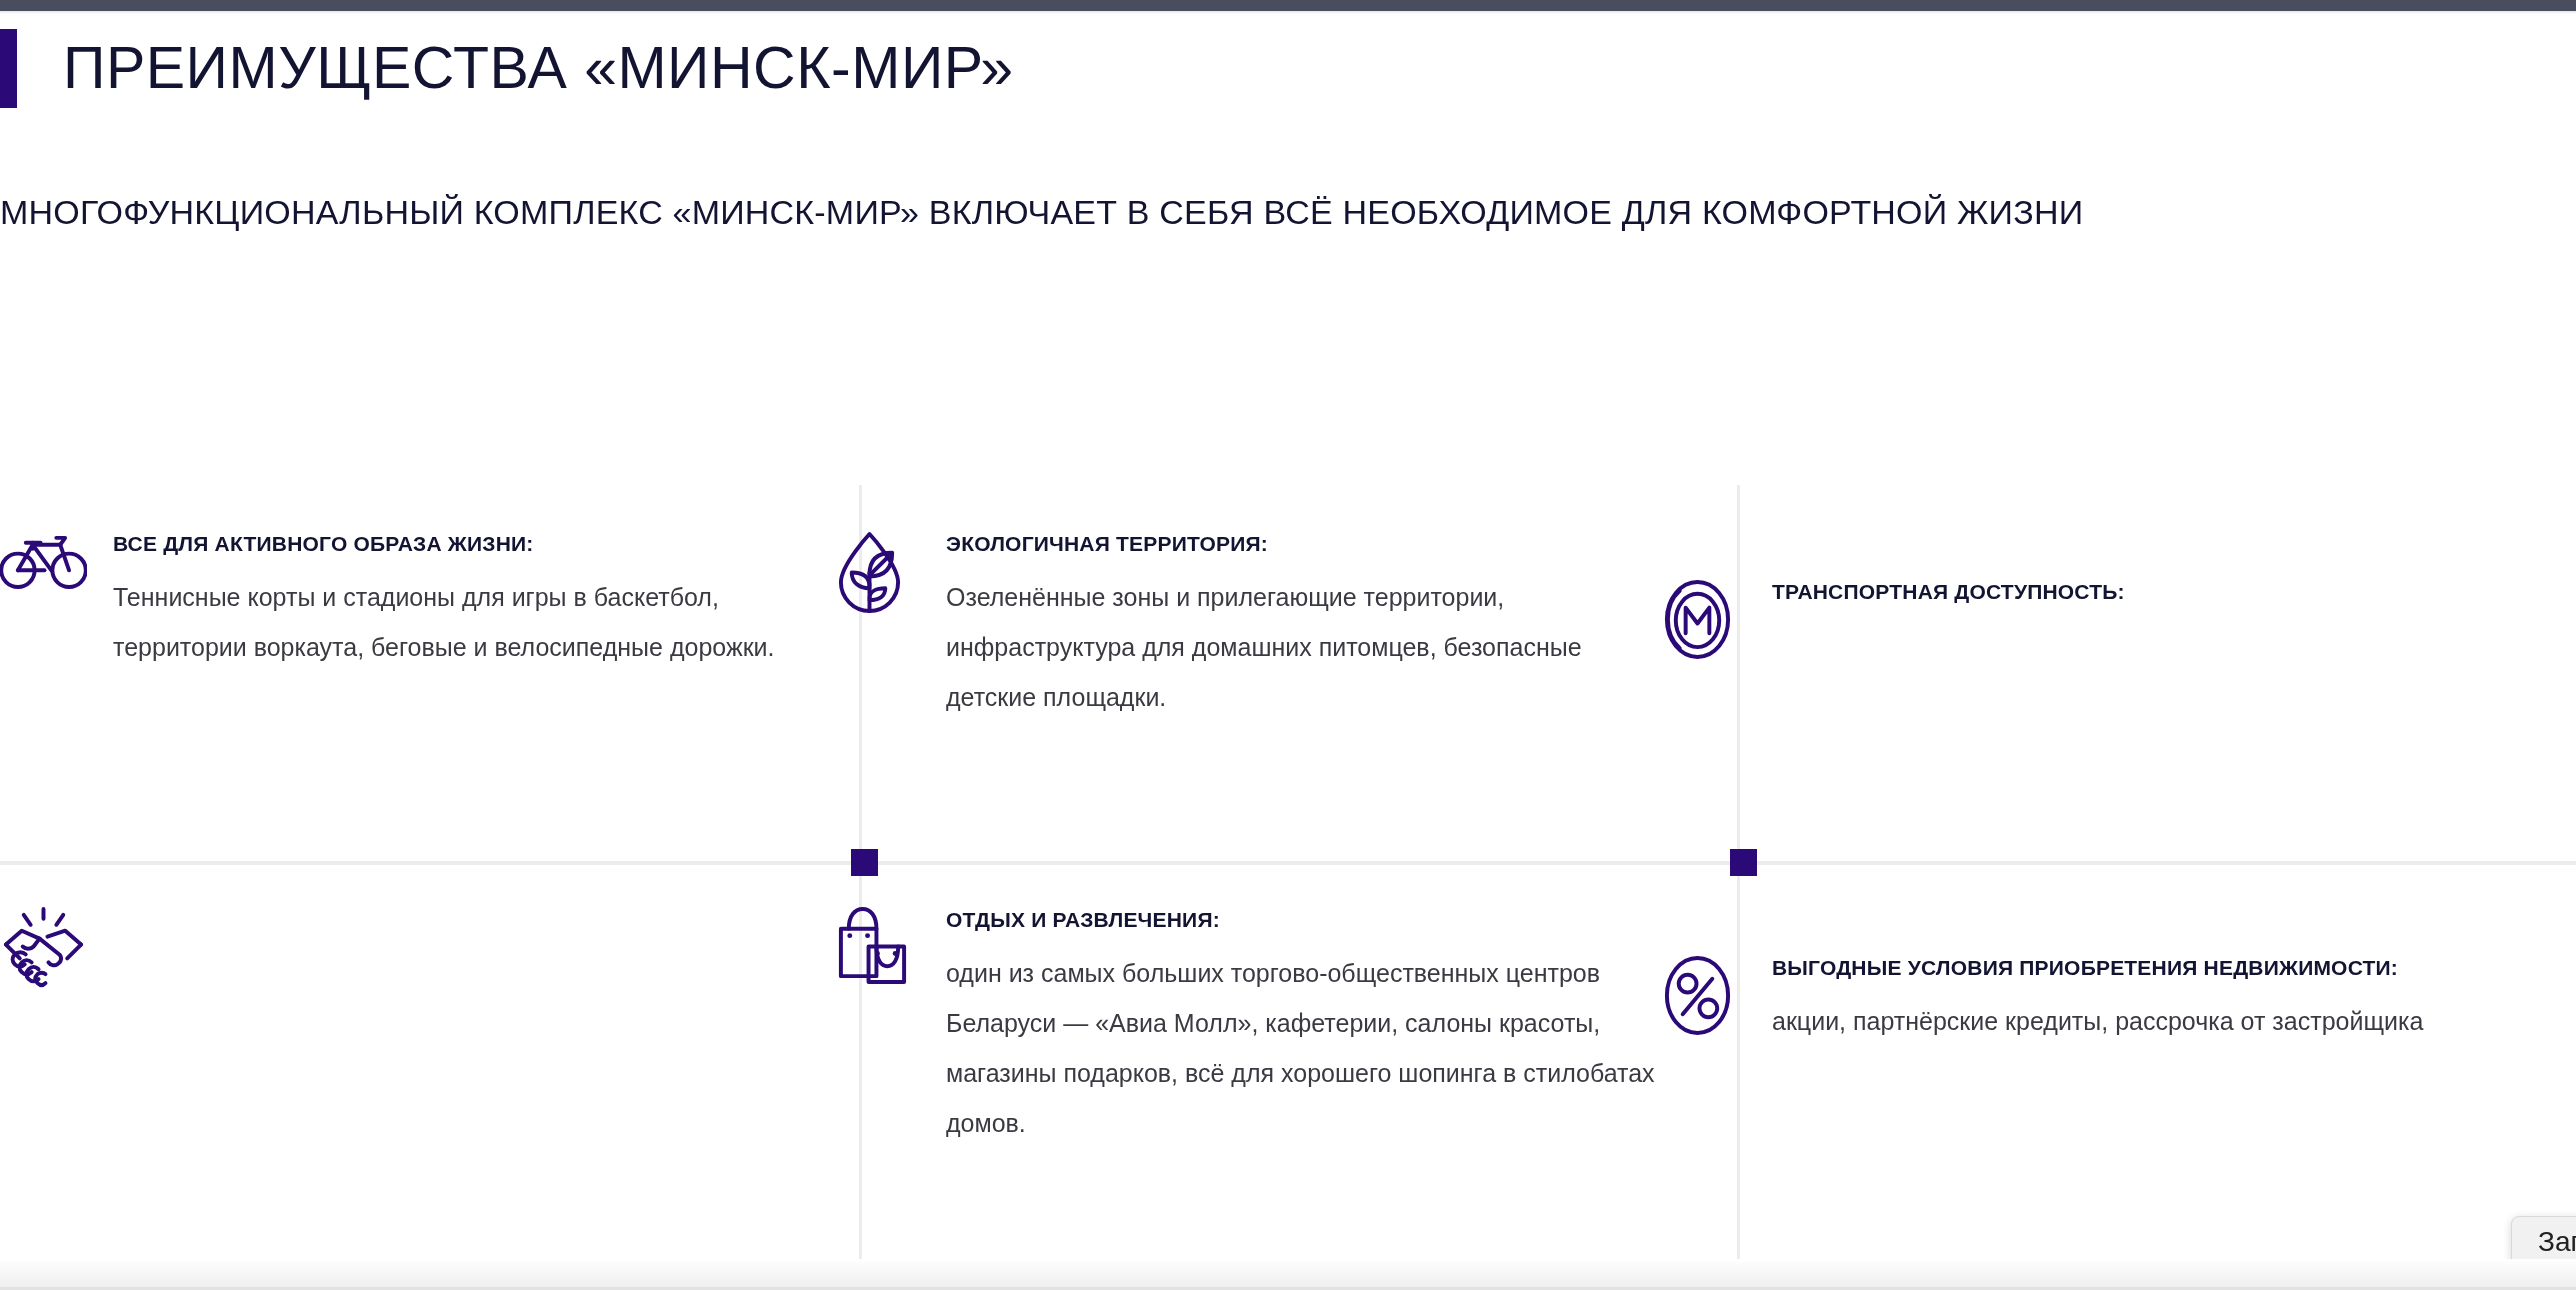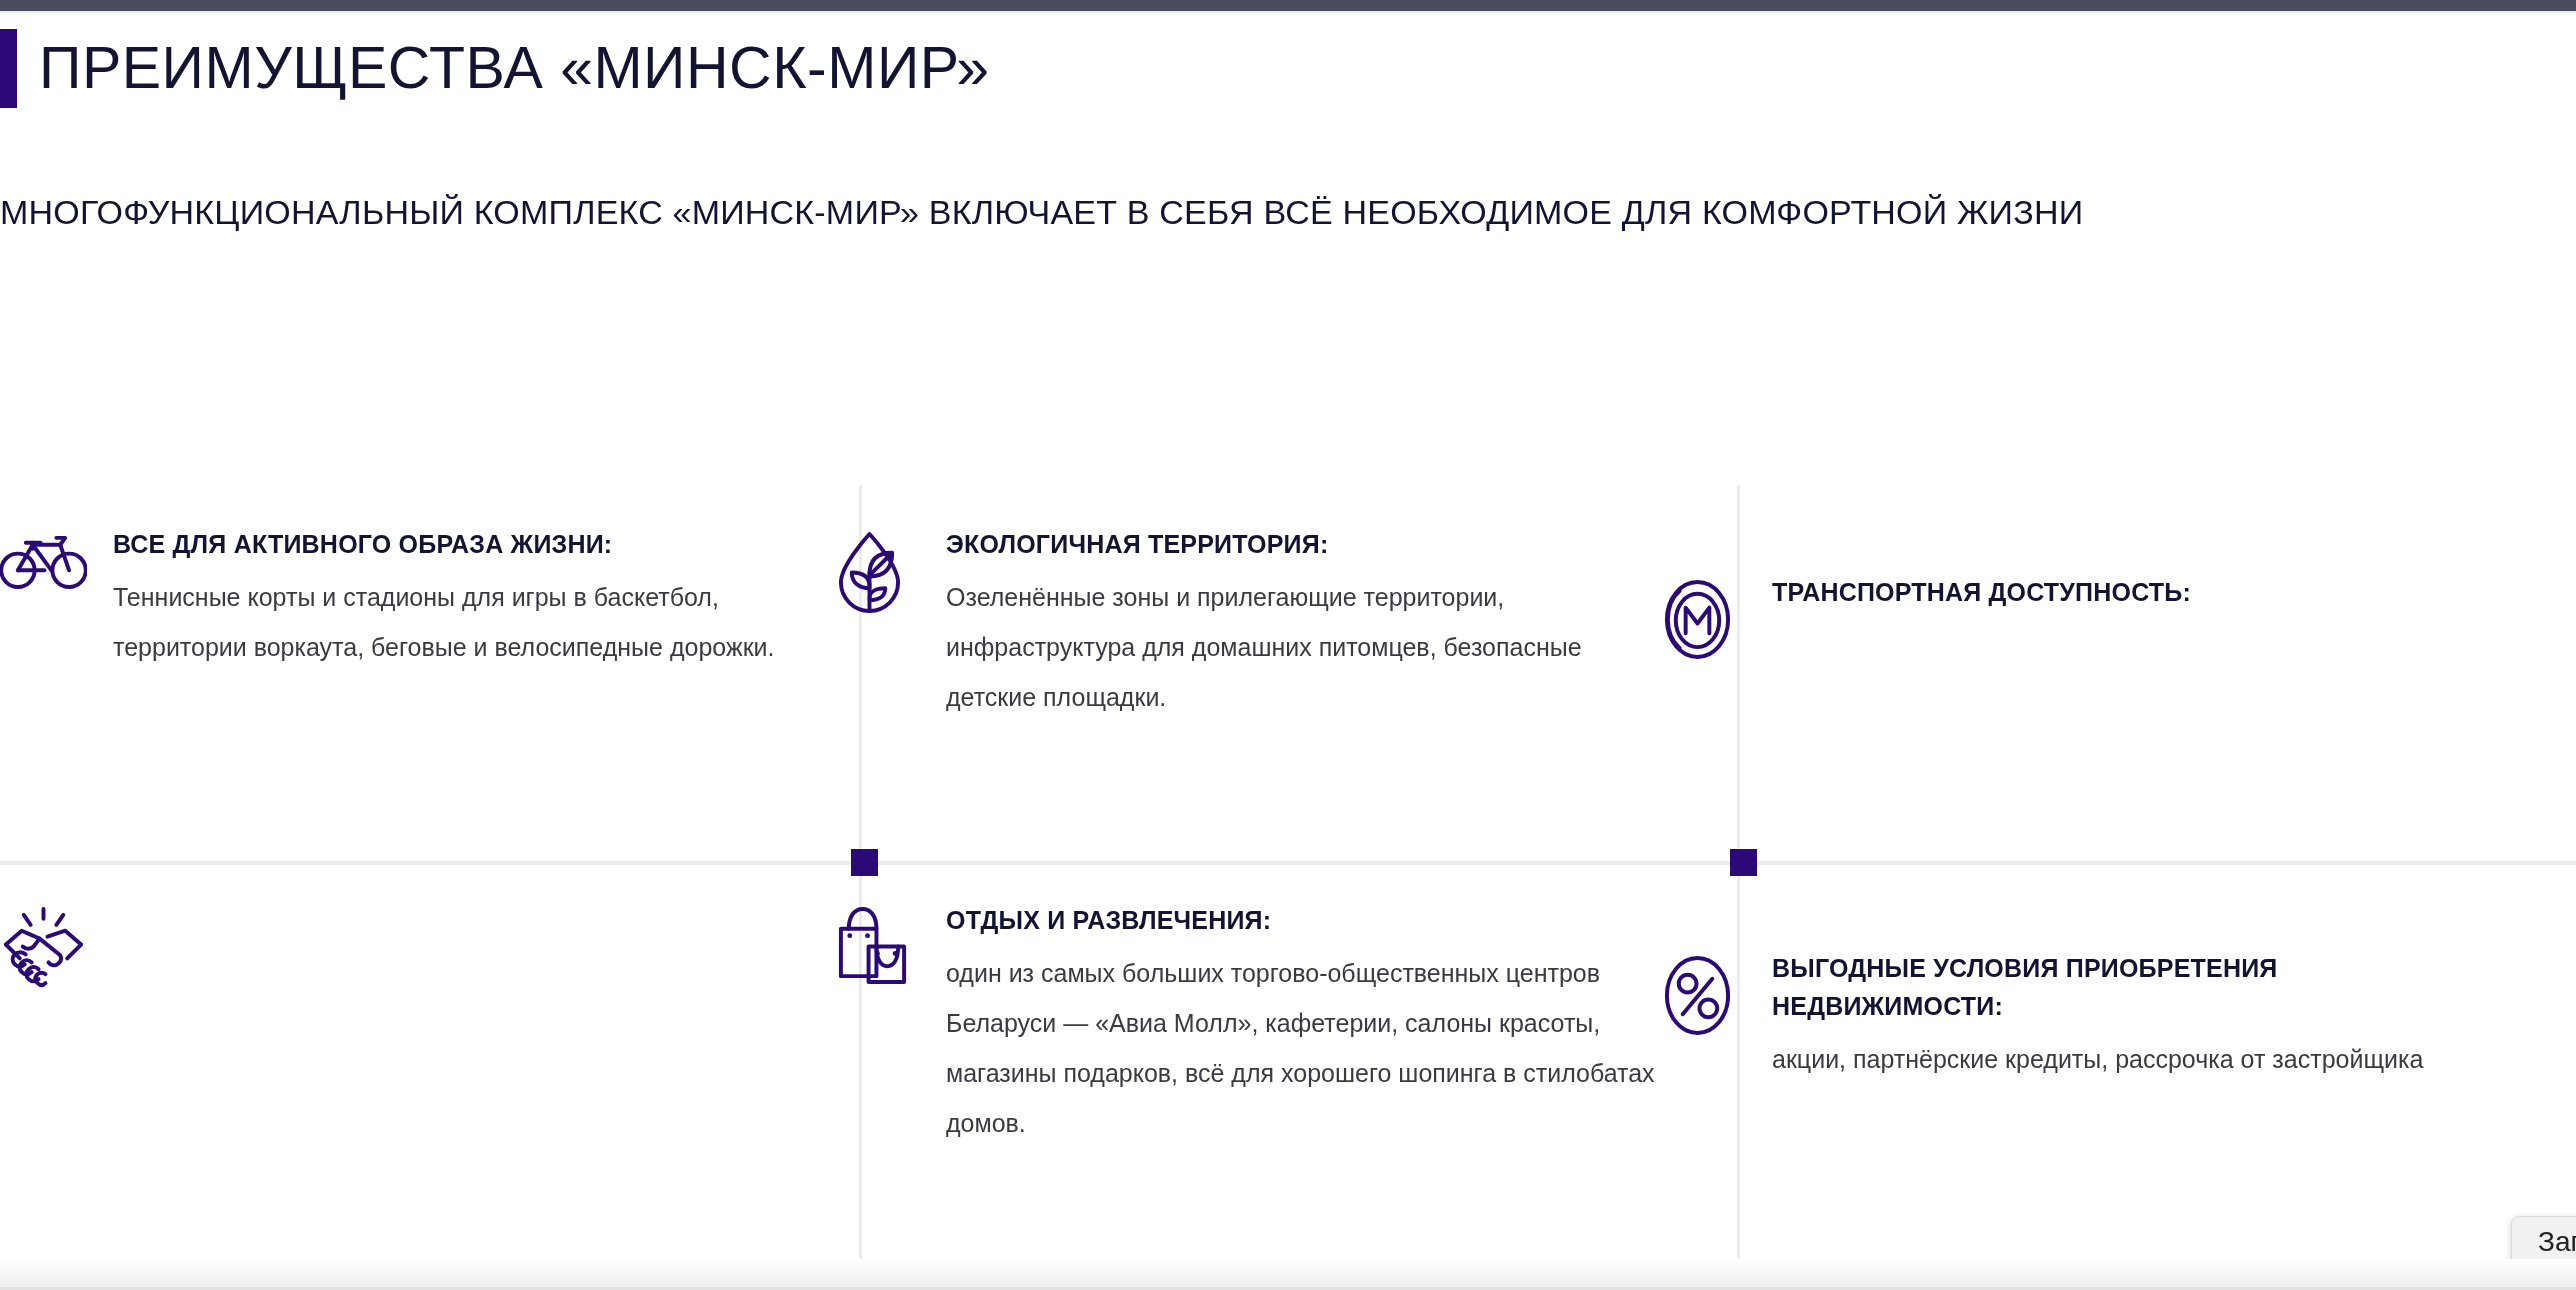--- a/index.html
+++ b/index.html
@@ -43,21 +43,21 @@
     display:flex;
     align-items:stretch;
   }
   .accent-bar {
     width:17px;
     height:79px;
     background:#2b0a78;
     flex:0 0 17px;
   }
   .page-title {
-    margin-left:22px;
+    margin-left:46px;
     font-size:59px;
     line-height:79px;
     font-weight:400;
     letter-spacing:0.5px;
     color:#131432;
     white-space:nowrap;
   }
 
   
   .subtitle {
@@ -127,21 +127,21 @@
     display:flex;
     justify-content:flex-start;
     align-items:flex-start;
     padding-top:4px;
   }
   .card-icon svg { display:block; }
 
   .card-body { flex:1 1 auto; min-width:0; }
 
   .card-title {
-    font-size:25px;
+    font-size:21px;
     line-height:38px;
     font-weight:700;
     letter-spacing:0.2px;
     color:#131432;
     margin-bottom:9px;
   }
   .card-text {
     font-size:25px;
     line-height:50px;
     font-weight:400;

